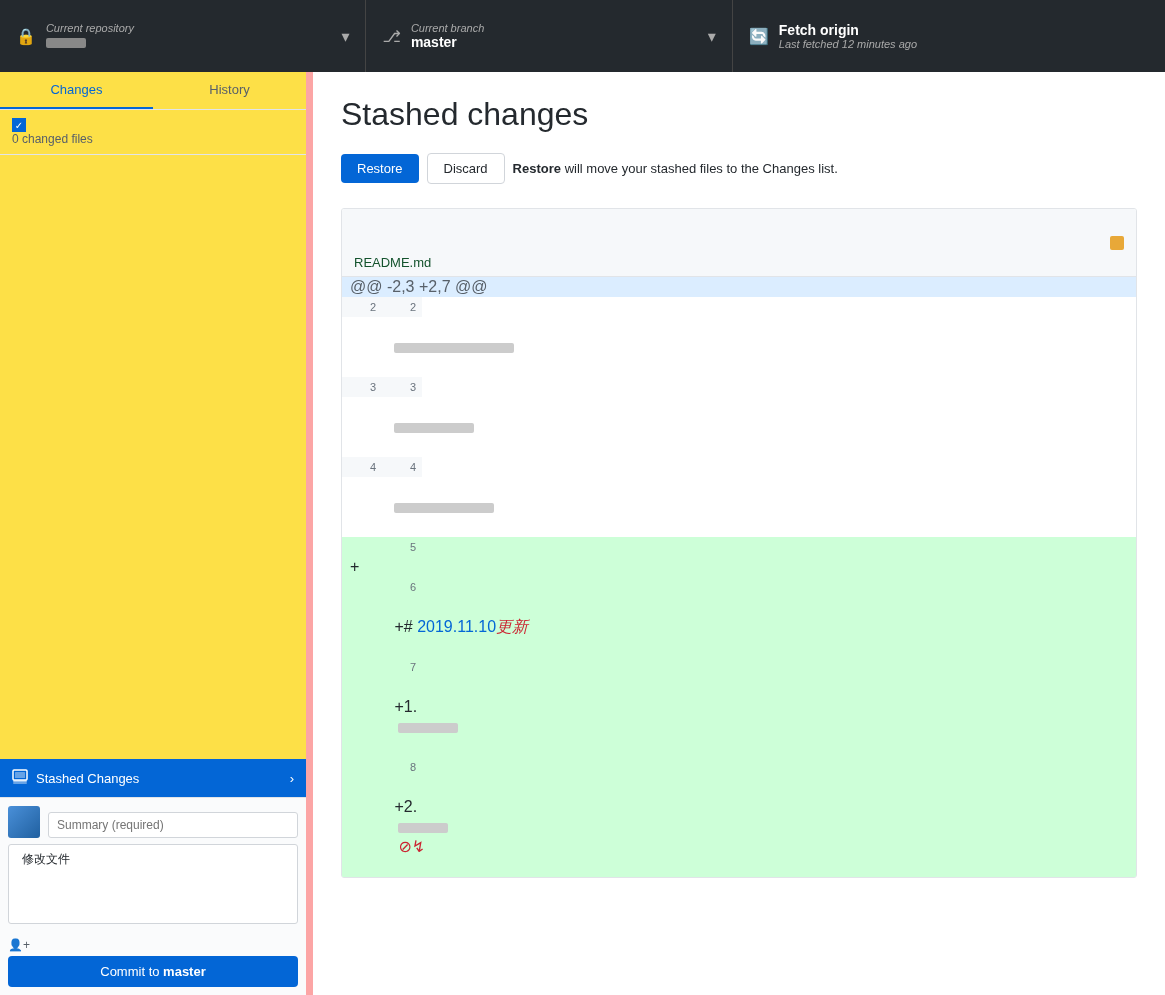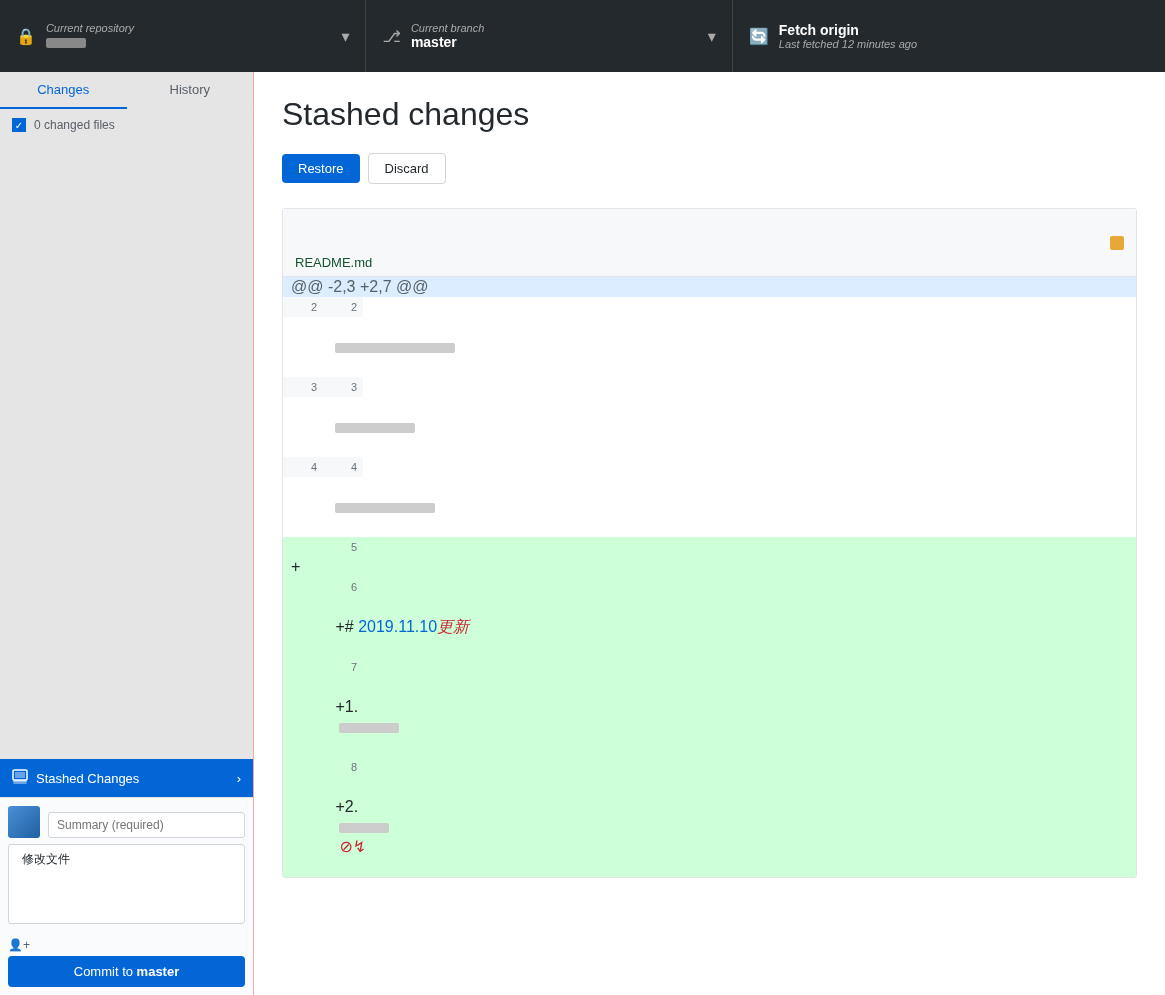--- a/index.html
+++ b/index.html
@@ -29,23 +29,23 @@
     .topbar-value { font-size: 14px; color: #fff; font-weight: 600; }
     .topbar-chevron { color: #aaa; margin-left: 8px; }
 
     
     .layout {
       display: flex;
       flex: 1;
       overflow: hidden;
     }
     .sidebar {
-      width: 254px;
-      background: #e5e5e5;
-      border-right: 1px solid #fca5a5;
+      width: 313px;
+      background: #fde047;
+      border-right: 7px solid #fca5a5;
       display: flex;
       flex-direction: column;
       flex-shrink: 0;
     }
     .sidebar-tabs {
       display: flex;
       border-bottom: 1px solid #e1e4e8;
       height: 38px;
     }
     .sidebar-tab {
@@ -62,20 +62,21 @@
       color: #0366d6;
       border-bottom: 2px solid #0366d6;
     }
     .changed-files-row {
       display: flex;
       align-items: flex-start;
       padding: 8px 12px;
       font-size: 12px;
       color: #586069;
       border-bottom: 1px solid #e1e4e8;
+      flex-direction: column;
     }
     .changed-files-checkbox {
       width: 14px;
       height: 14px;
       border: 1px solid #c0c4c8;
       background: #fff;
       margin-right: 8px;
       display: flex; align-items: center; justify-content: center;
       flex-shrink: 0;
     }
@@ -349,20 +350,23 @@
       </button>
     </div>
   </div>
 
   <div class="main">
     <h1 class="page-title">Stashed changes</h1>
 
     <div class="action-bar">
       <button class="btn-restore">Restore</button>
       <button class="btn-discard">Discard</button>
+      <span class="action-desc">
+        <b>Restore</b><span> will move your stashed files to the Changes list.</span>
+      </span>
     </div>
 
     <div class="diff-container">
       <div class="diff-file-header">
         <span class="diff-filename">README.md</span>
         <div class="diff-file-badge"></div>
       </div>
 
       <div class="diff-row">
         <div class="diff-line-nums">

